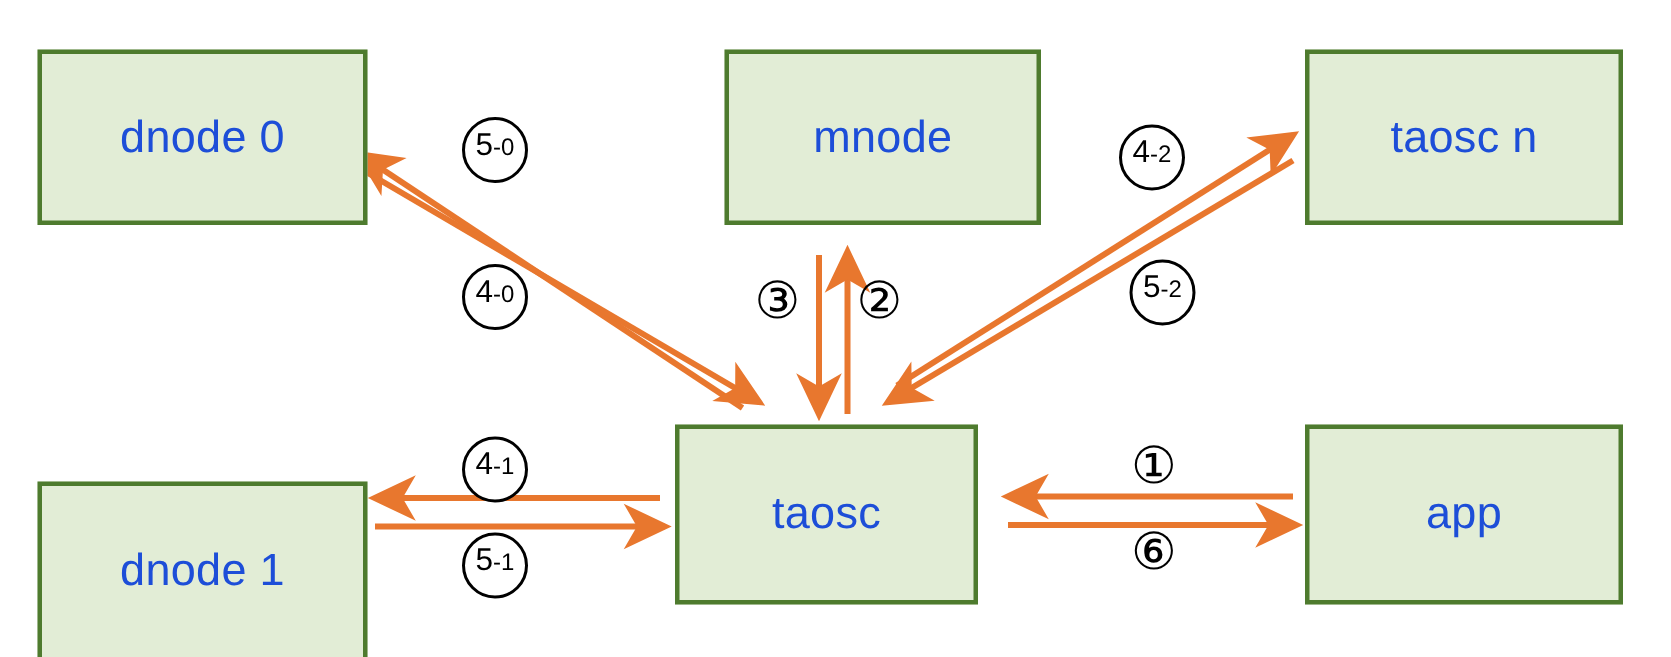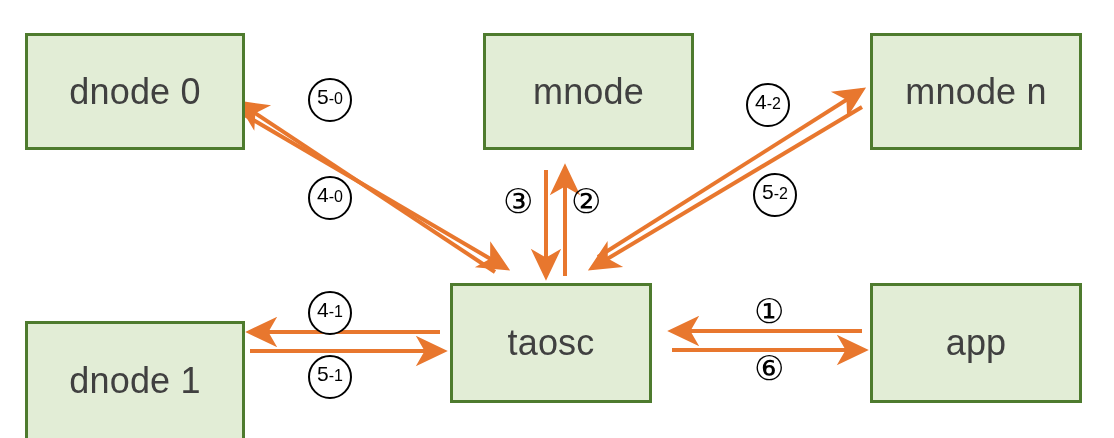--- a/index.html
+++ b/index.html
@@ -29,22 +29,22 @@
     position: absolute;
     box-sizing: border-box;
     background: #E2EDD6;
     border: 3px solid #4E7B2E;
     display: flex;
     align-items: center;
     justify-content: center;
   }
   .node-label {
     font-family: "Liberation Sans", sans-serif;
-    font-size: 36px;
-    color: #404040;
+    font-size: 30px;
+    color: #1d4ed8;
     letter-spacing: 0.2px;
     line-height: 1;
     white-space: nowrap;
   }
   
   #node-dnode0 { left: 25px;  top: 33px;  width: 220px; height: 117px; }
   #node-mnode  { left: 450px; top: 33px;  width: 211px; height: 117px; margin-left: 33px; }
   #node-dnoden { left: 870px; top: 33px;  width: 212px; height: 117px; }
   #node-dnode1 { left: 25px;  top: 283px; width: 220px; height: 120px; margin-top: 38px; }
   #node-taosc  { left: 450px; top: 283px; width: 202px; height: 120px; }
@@ -136,21 +136,21 @@
     <line x1="672" y1="350" x2="864" y2="350" stroke="#E8772E" stroke-width="4" marker-end="url(#ah)"></line>
   </svg>
 
   <div class="node-box" id="node-dnode0">
     <span class="node-label">dnode 0</span>
   </div>
   <div class="node-box" id="node-mnode">
     <span class="node-label">mnode</span>
   </div>
   <div class="node-box" id="node-dnoden">
-    <span class="node-label">mnode n</span>
+    <span class="node-label">taosc n</span>
   </div>
   <div class="node-box" id="node-dnode1">
     <span class="node-label">dnode 1</span>
   </div>
   <div class="node-box" id="node-taosc">
     <span class="node-label">taosc</span>
   </div>
   <div class="node-box" id="node-app">
     <span class="node-label">app</span>
   </div>

